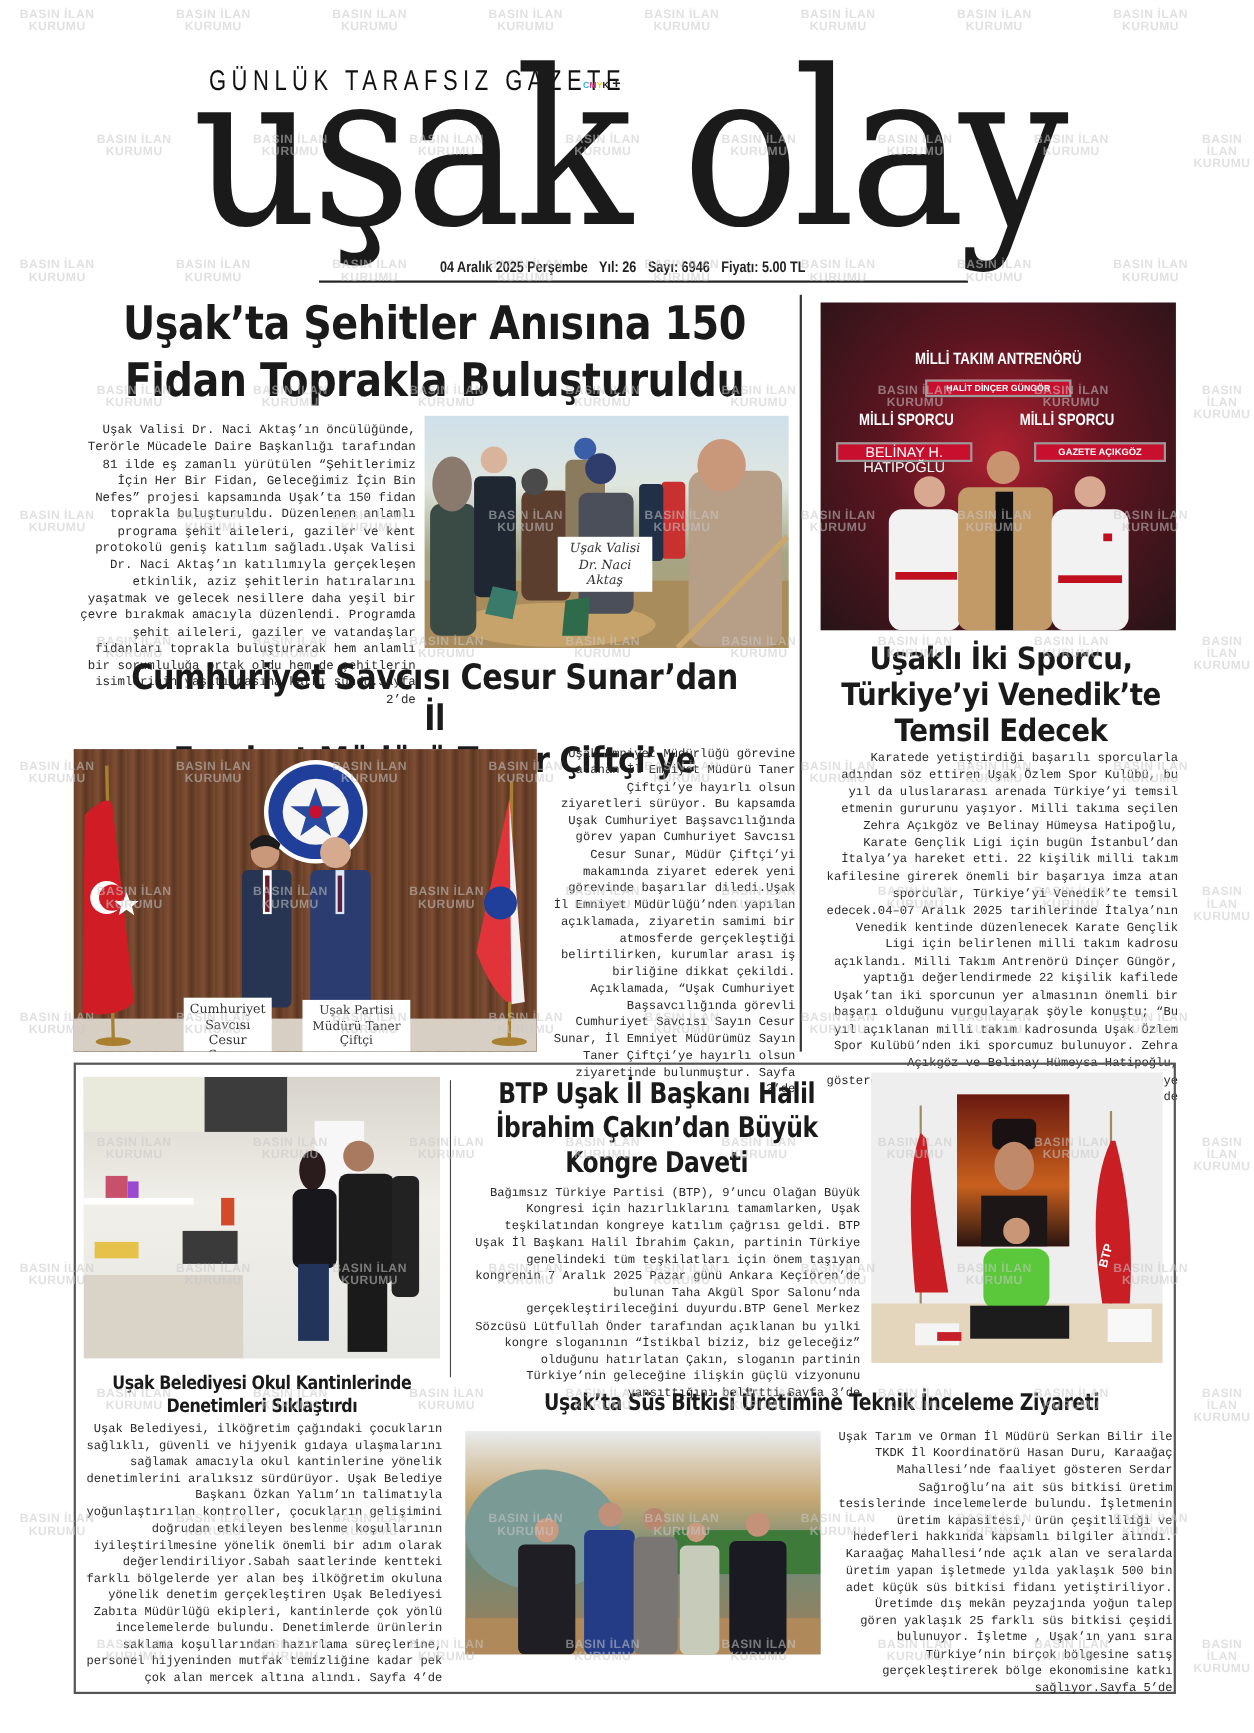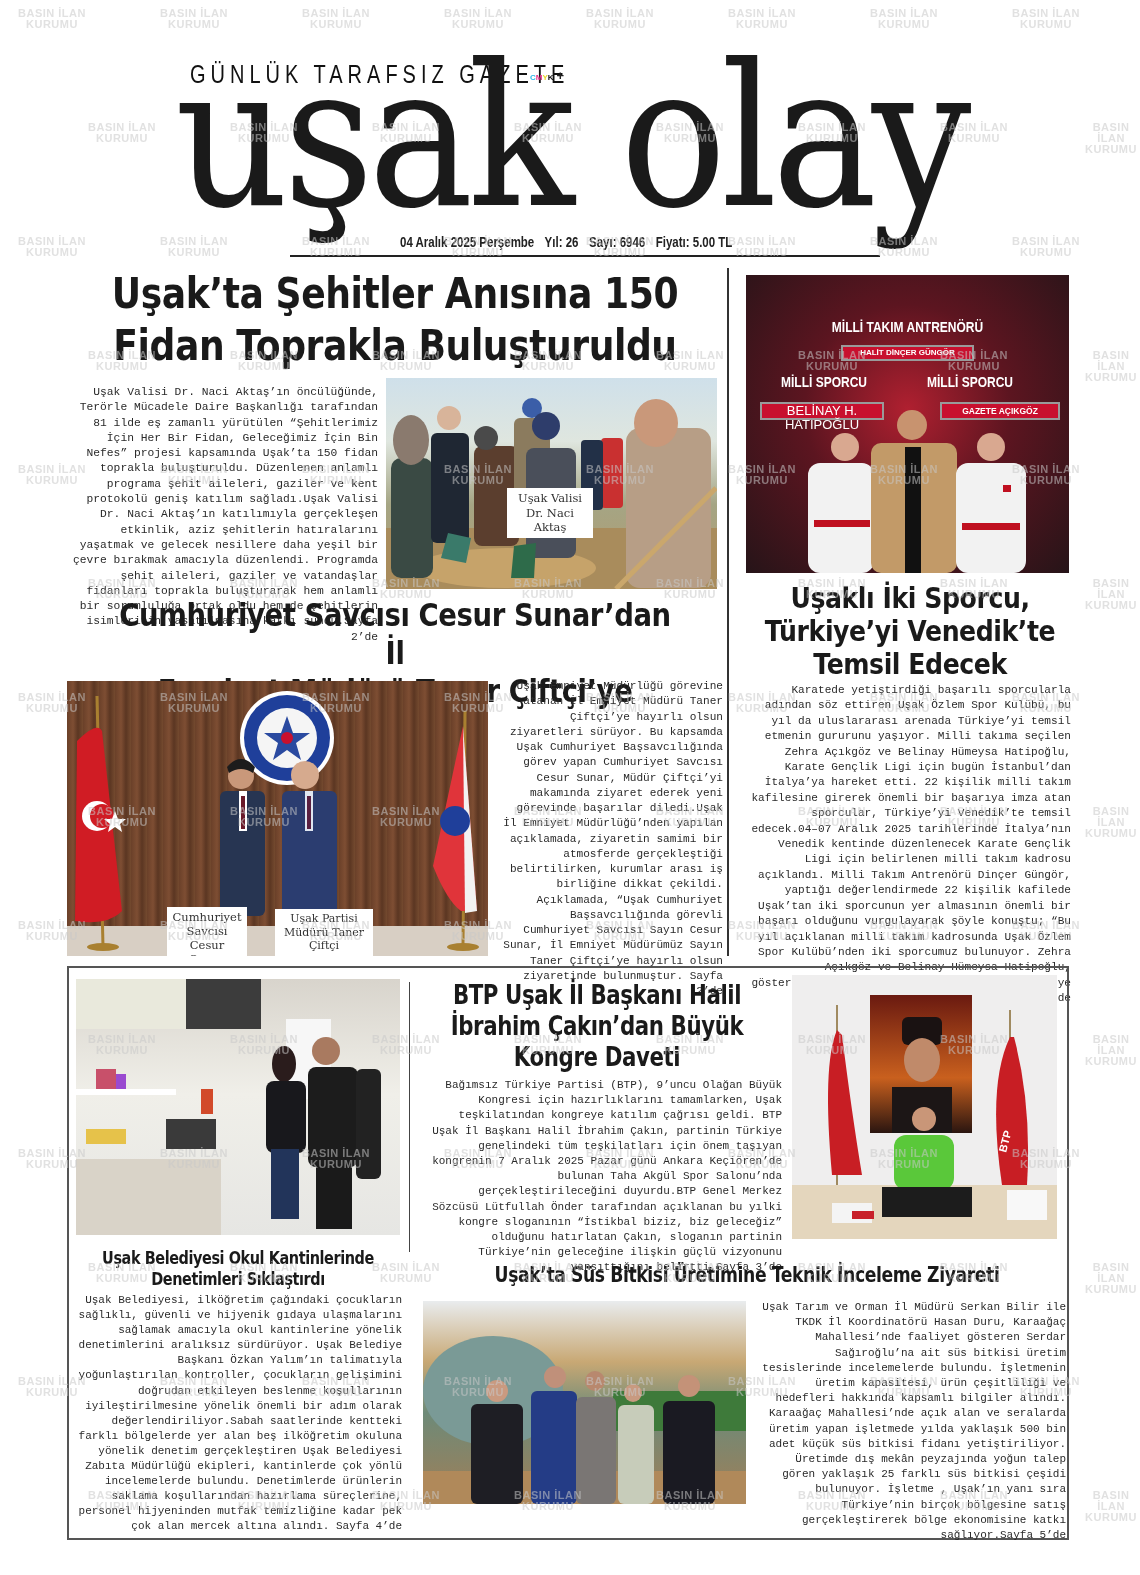--- a/index.html
+++ b/index.html
@@ -501,21 +501,21 @@
 
 <div class="vrule" style="left:727px; top:268px; height:688px;"></div>
 
 <article>
   <h1 class="hl" style="position:absolute; left:60px; top:268px; width:670px; font-size:42px; line-height:52px; transform:scaleX(0.86);">
     <span style="display:block">Uşak’ta Şehitler Anısına 150</span>
     <span style="display:block">Fidan Toprakla Buluşturuldu</span>
   </h1>
   <p class="body-text" style="position:absolute; left:66px; top:385px; width:312px;">Uşak Valisi Dr. Naci Aktaş’ın öncülüğünde, Terörle Mücadele Daire Başkanlığı tarafından 81 ilde eş zamanlı yürütülen “Şehitlerimiz İçin Her Bir Fidan, Geleceğimiz İçin Bin Nefes” projesi kapsamında Uşak’ta 150 fidan toprakla buluşturuldu. Düzenlenen anlamlı programa şehit aileleri, gaziler ve kent protokolü geniş katılım sağladı.Uşak Valisi Dr. Naci Aktaş’ın katılımıyla gerçekleşen etkinlik, aziz şehitlerin hatıralarını yaşatmak ve gelecek nesillere daha yeşil bir çevre bırakmak amacıyla düzenlendi. Programda şehit aileleri, gaziler ve vatandaşlar fidanları toprakla buluşturarak hem anlamlı bir sorumluluğa ortak oldu hem de şehitlerin isimlerinin yaşatılmasına katkı sundu.Sayfa 2’de</p>
 
-  <div class="photo" style="left:386px; top:378px; width:331px; height:211px; background:linear-gradient(180deg,#cfe0ea 0%,#dfe6df 30%,#a5a584 60%,#b39a6e 100%);">
+  <div class="photo" style="left:386px; top:378px; width:331px; height:211px; background:linear-gradient(180deg,#cfe0ea 0%,#dfe6df 30%,#a5a584 60%,#b39a6e 100%);font-style:italic;">
     <svg width="331" height="211" viewBox="0 0 331 211">
       <rect x="0" y="150" width="331" height="61" fill="#a98c5c"></rect>
       <ellipse cx="120" cy="190" rx="90" ry="20" fill="#c6a36a"></ellipse>
 
       <rect x="5" y="80" width="42" height="120" rx="10" fill="#3a4a44"></rect>
       <ellipse cx="25" cy="62" rx="18" ry="25" fill="#8a7a6e"></ellipse>
 
       <rect x="45" y="55" width="38" height="110" rx="6" fill="#1f2733"></rect>
       <circle cx="63" cy="40" r="12" fill="#d8b49a"></circle>
 

